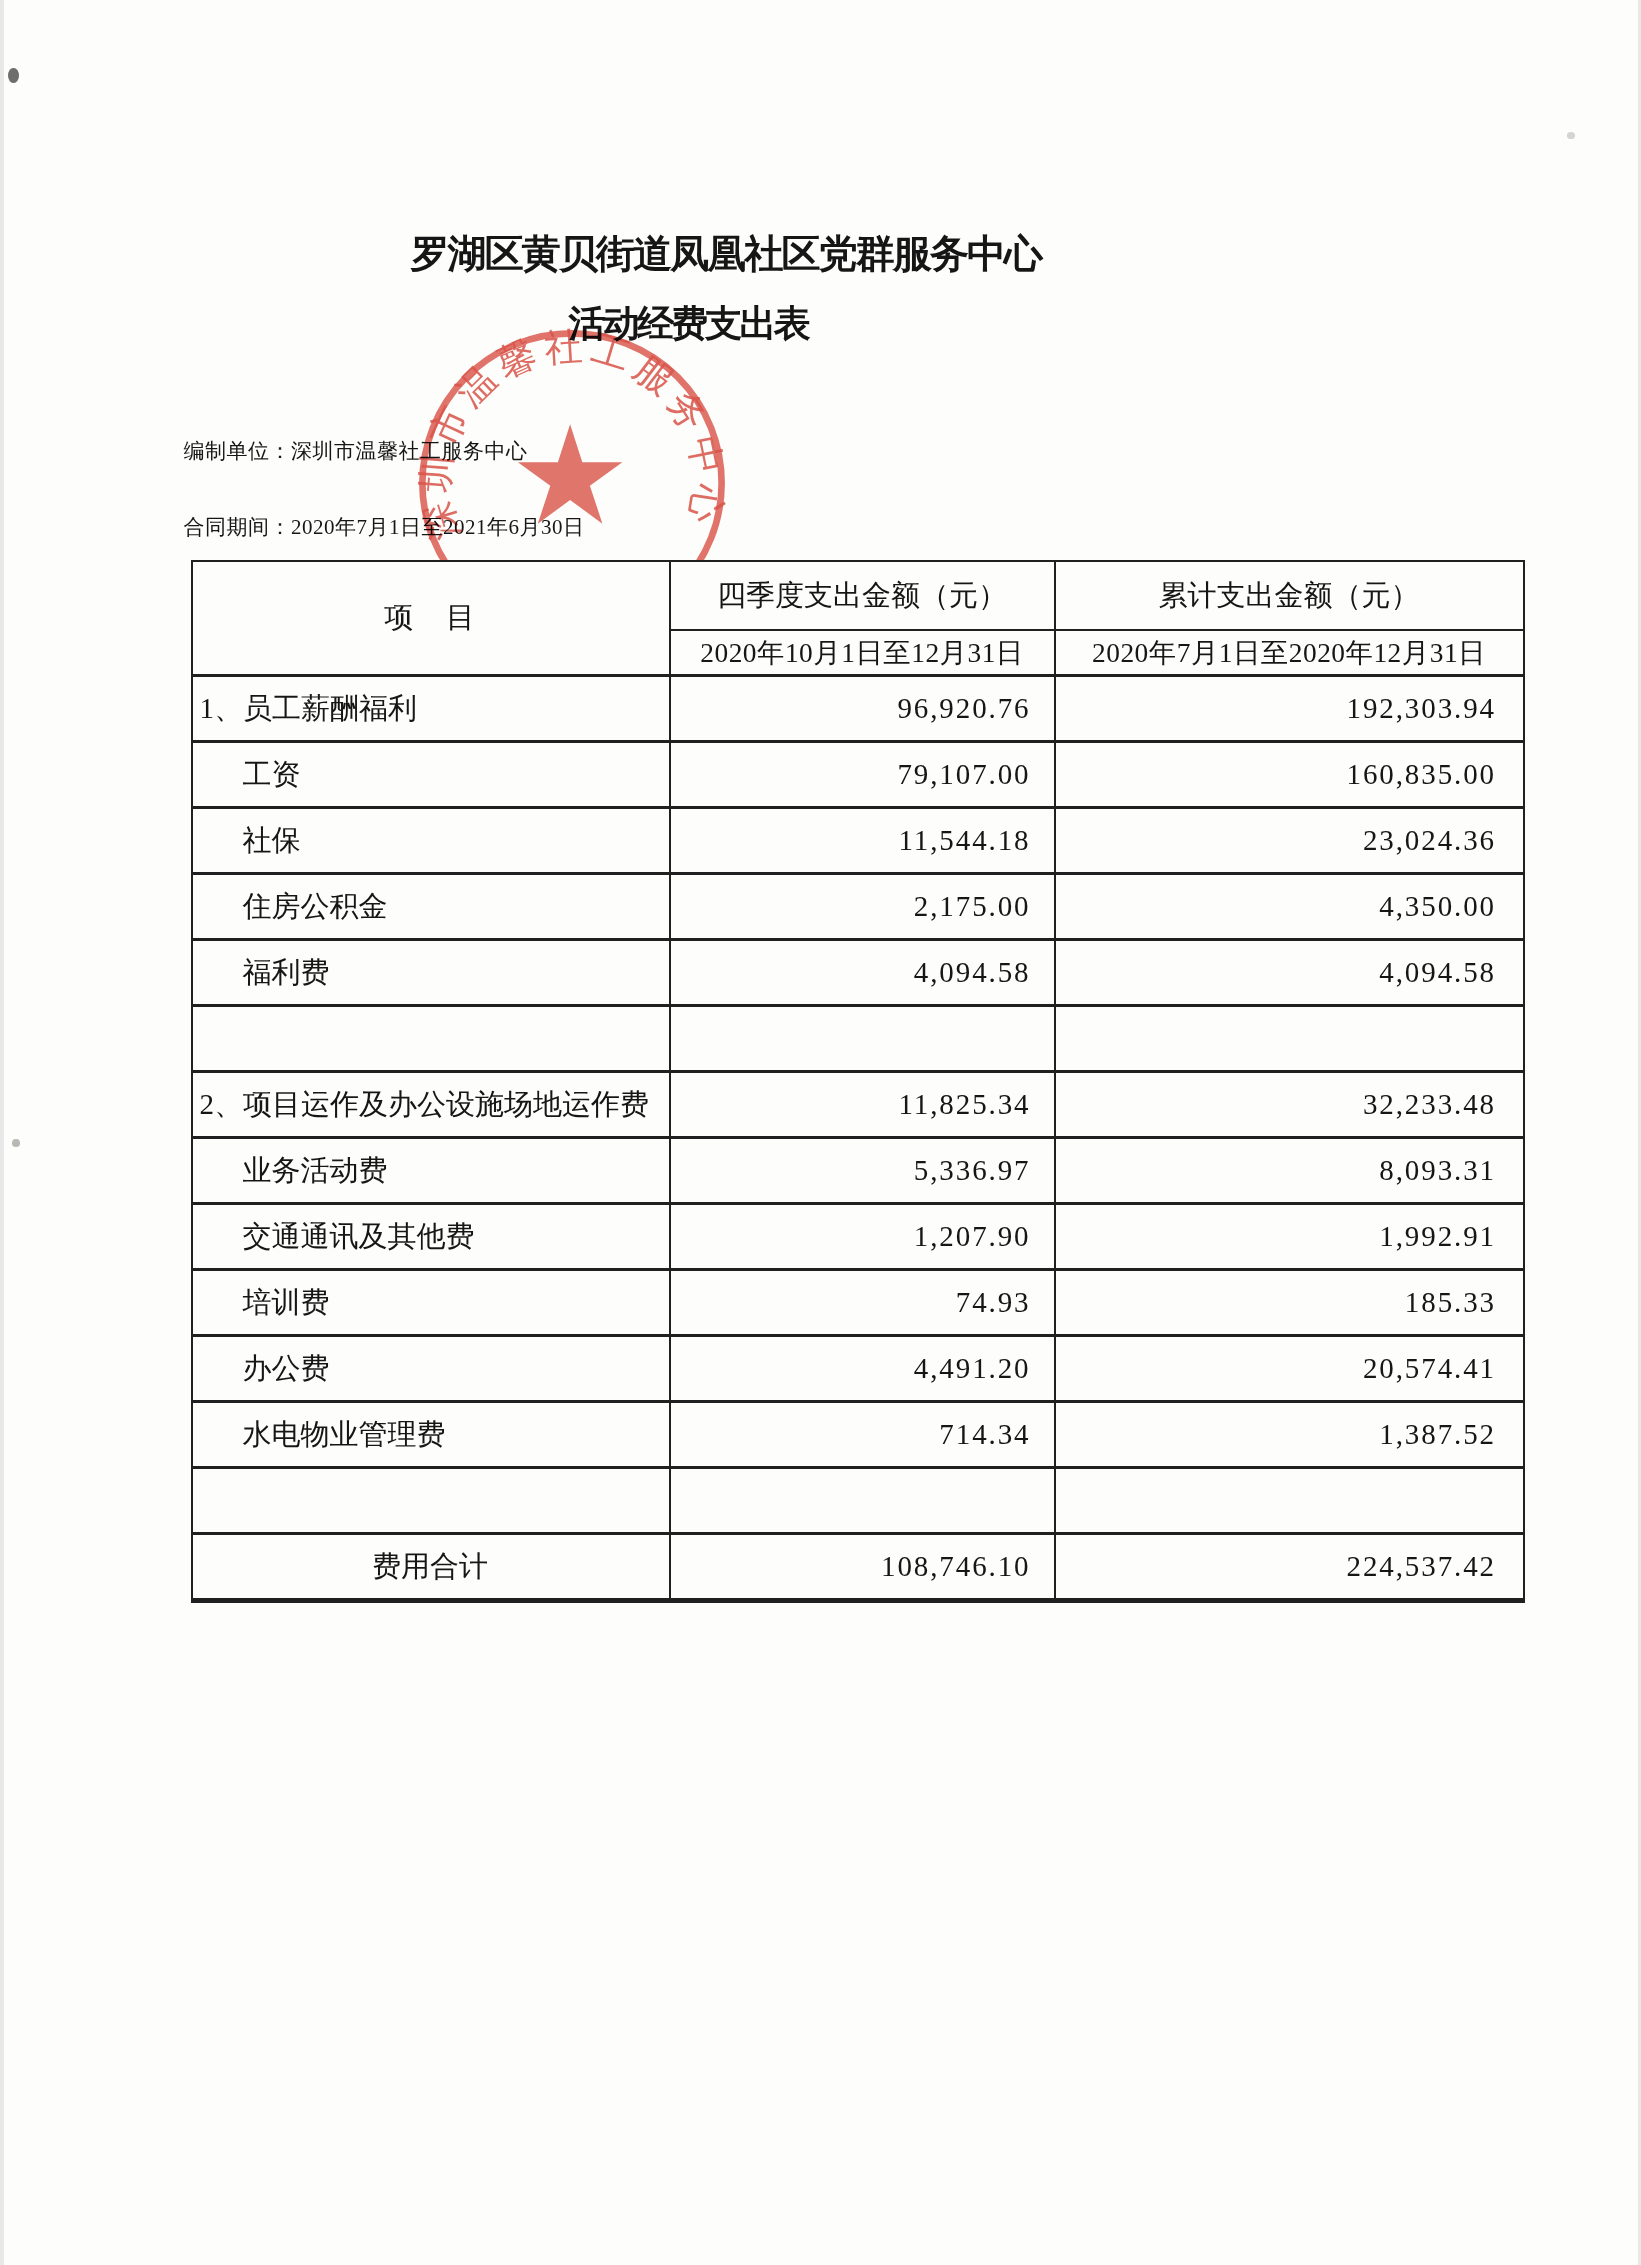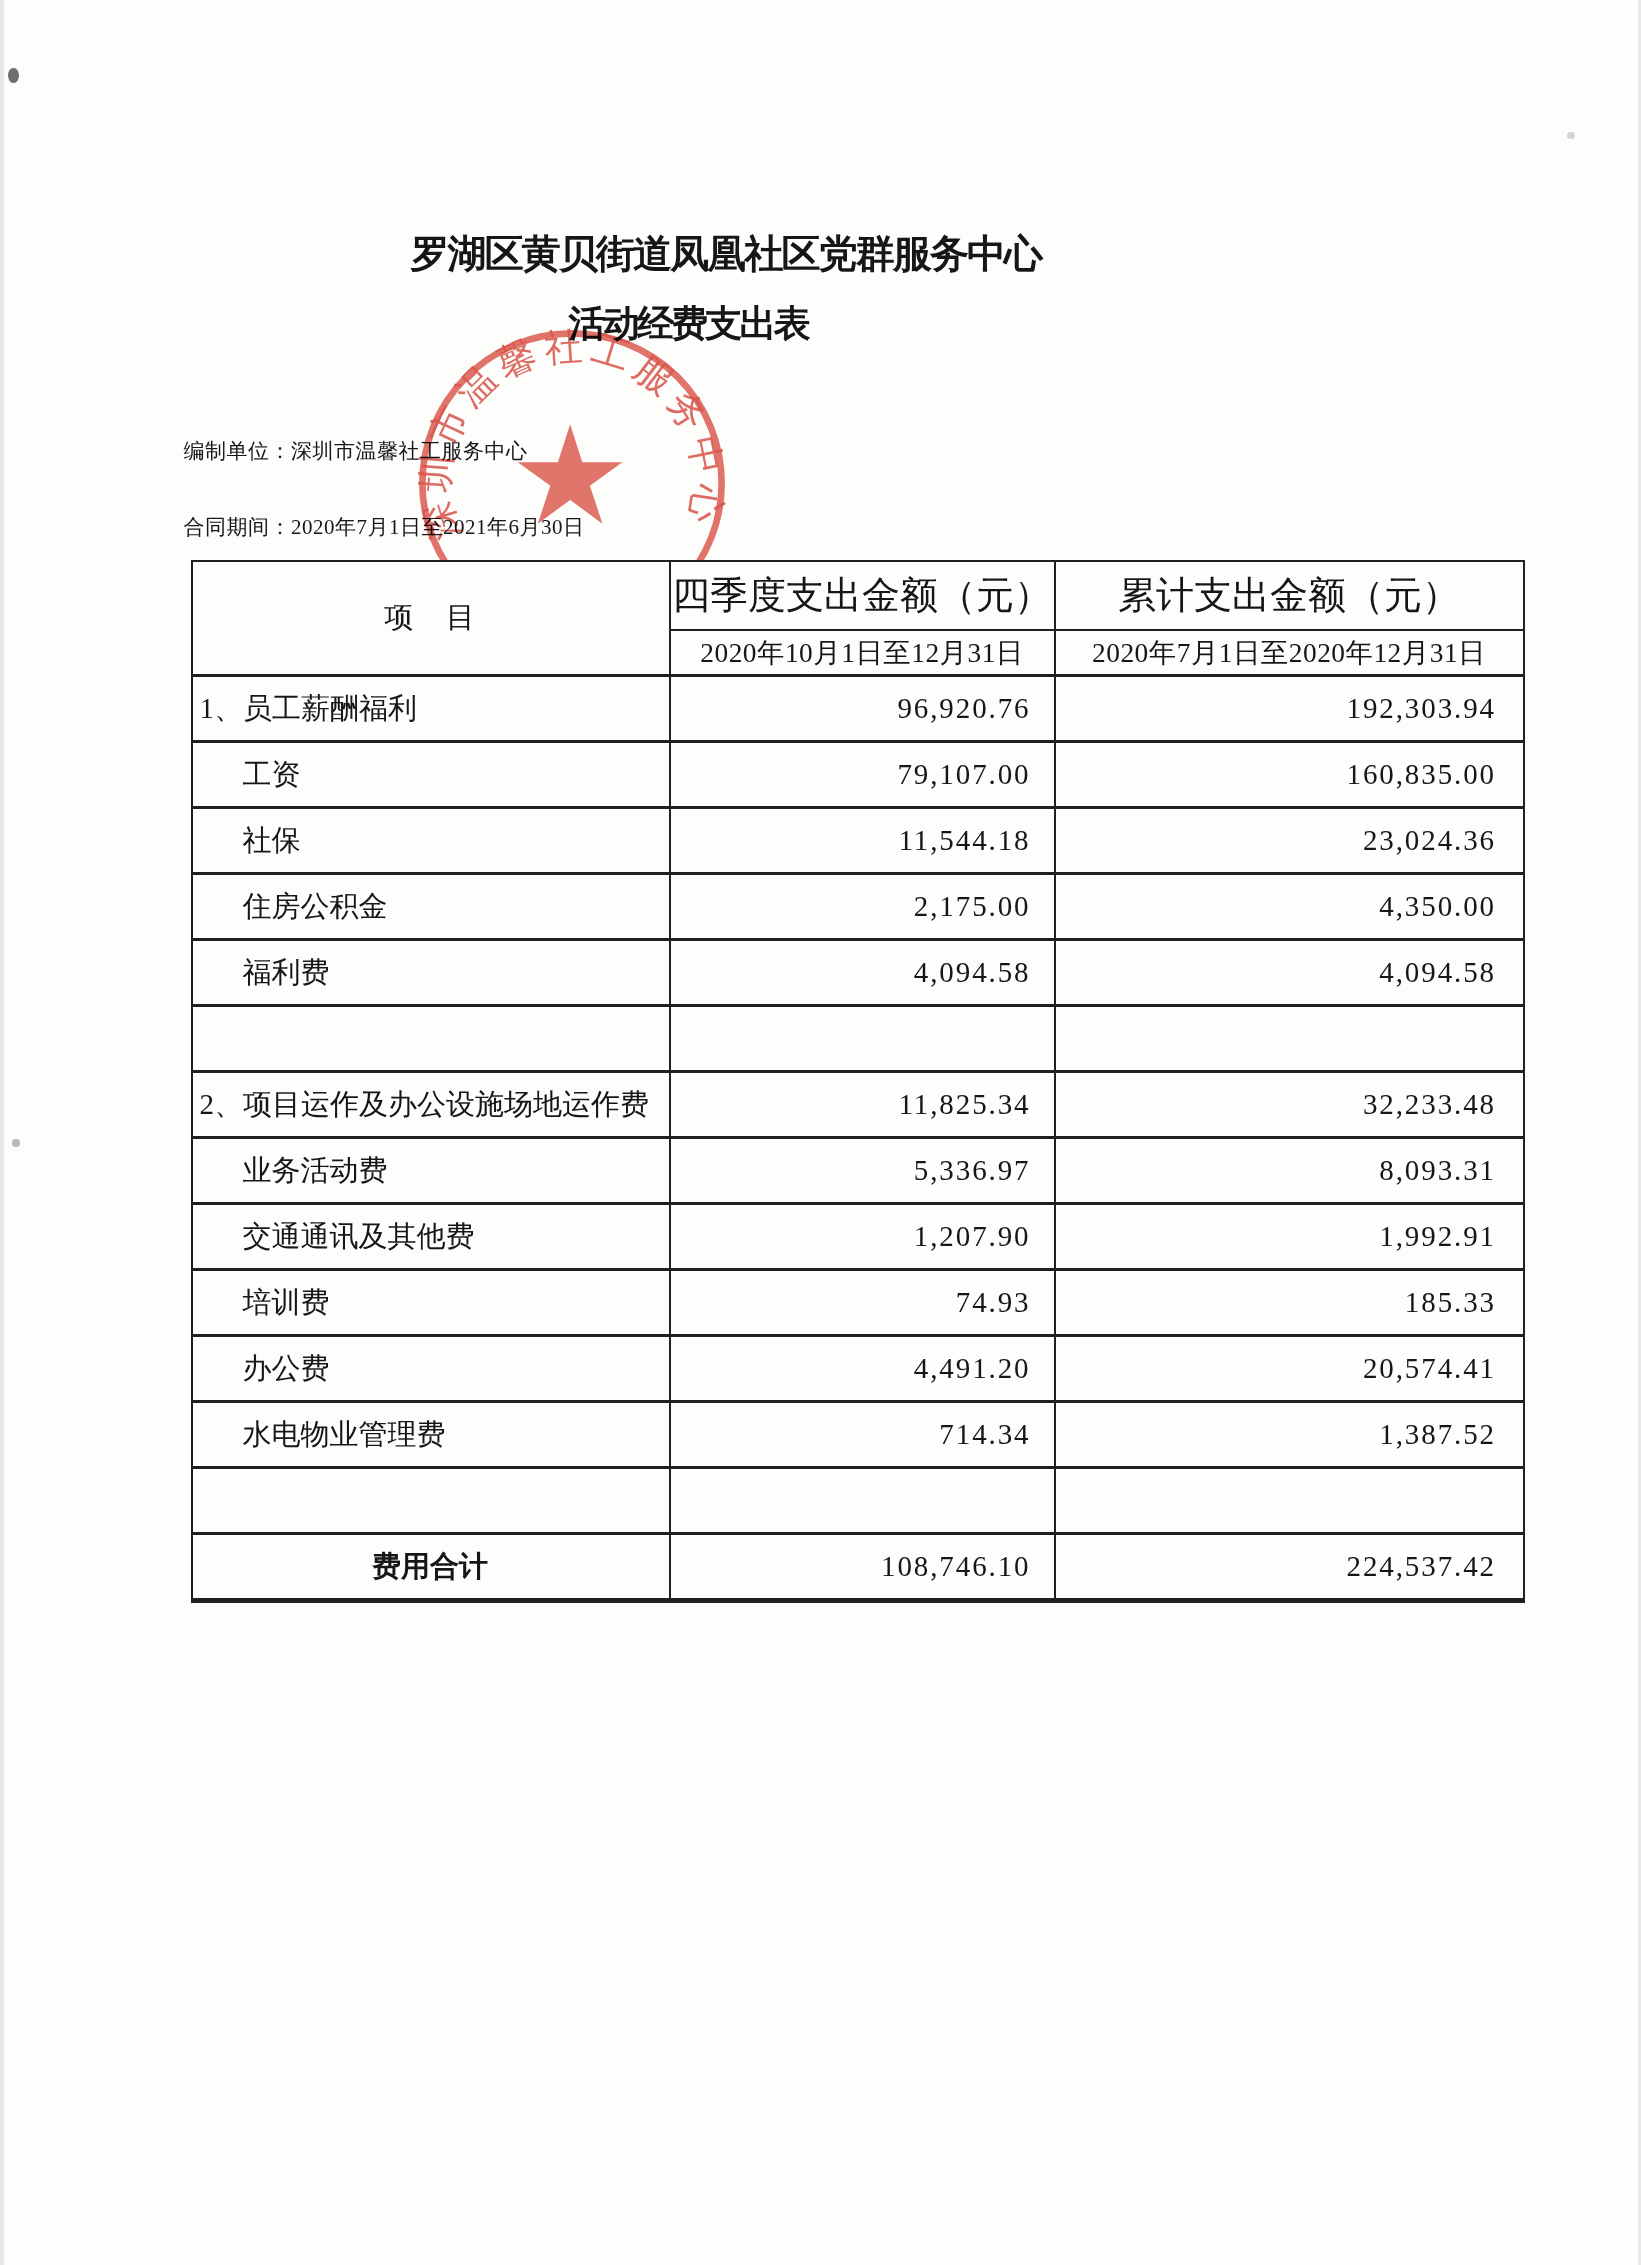--- a/index.html
+++ b/index.html
@@ -42,33 +42,33 @@
     width:1332px;
     border-collapse:collapse;table-layout:fixed;
     border:2.8px solid #202020;border-bottom-width:5.7px;
   }
   .expense th,.expense td{
     border:2.8px solid #202020;
     font-weight:normal;
     overflow:hidden;white-space:nowrap;
   }
   .expense thead th{text-align:center;vertical-align:middle;background:#fdfdfb;}
-  .th-main{font-size:38px;height:65px;}
+  .th-main{font-size:29px;height:65px;}
   .th-sub{font-size:27.4px;height:41px;letter-spacing:0.5px;}
   .th-item{font-size:29px;letter-spacing:1.9px;}
   .expense tbody td{
     height:61px;
     border-top-width:3.8px;border-bottom-width:3.8px;
     font-size:29px;vertical-align:middle;
     background:#fdfdfb;
   }
   .row-section td,.row-total td{background:#dcdcdd;}
   .c-label{text-align:left;padding-left:50px;}
   .row-section .c-label{padding-left:7px;}
-  .row-total .c-label{text-align:center;padding-left:0;font-weight:bold;}
+  .row-total .c-label{text-align:center;padding-left:0;}
   .c-num{text-align:right;padding-right:23px;letter-spacing:1.9px;}
   .c-num3{padding-right:26.5px;padding-left:12px;}
 
   
   .speck{position:absolute;border-radius:50%;}
   .speck-1{left:4.7px;top:68px;width:10.4px;height:15px;background:#4a4a48;opacity:.8;}
   .speck-2{left:8.5px;top:1139px;width:7.6px;height:7.6px;background:#8a8a86;opacity:.6;}
   .speck-3{left:1563px;top:132px;width:8.5px;height:6.6px;background:#b9b9b4;opacity:.6;}
 </style>
 </head>

